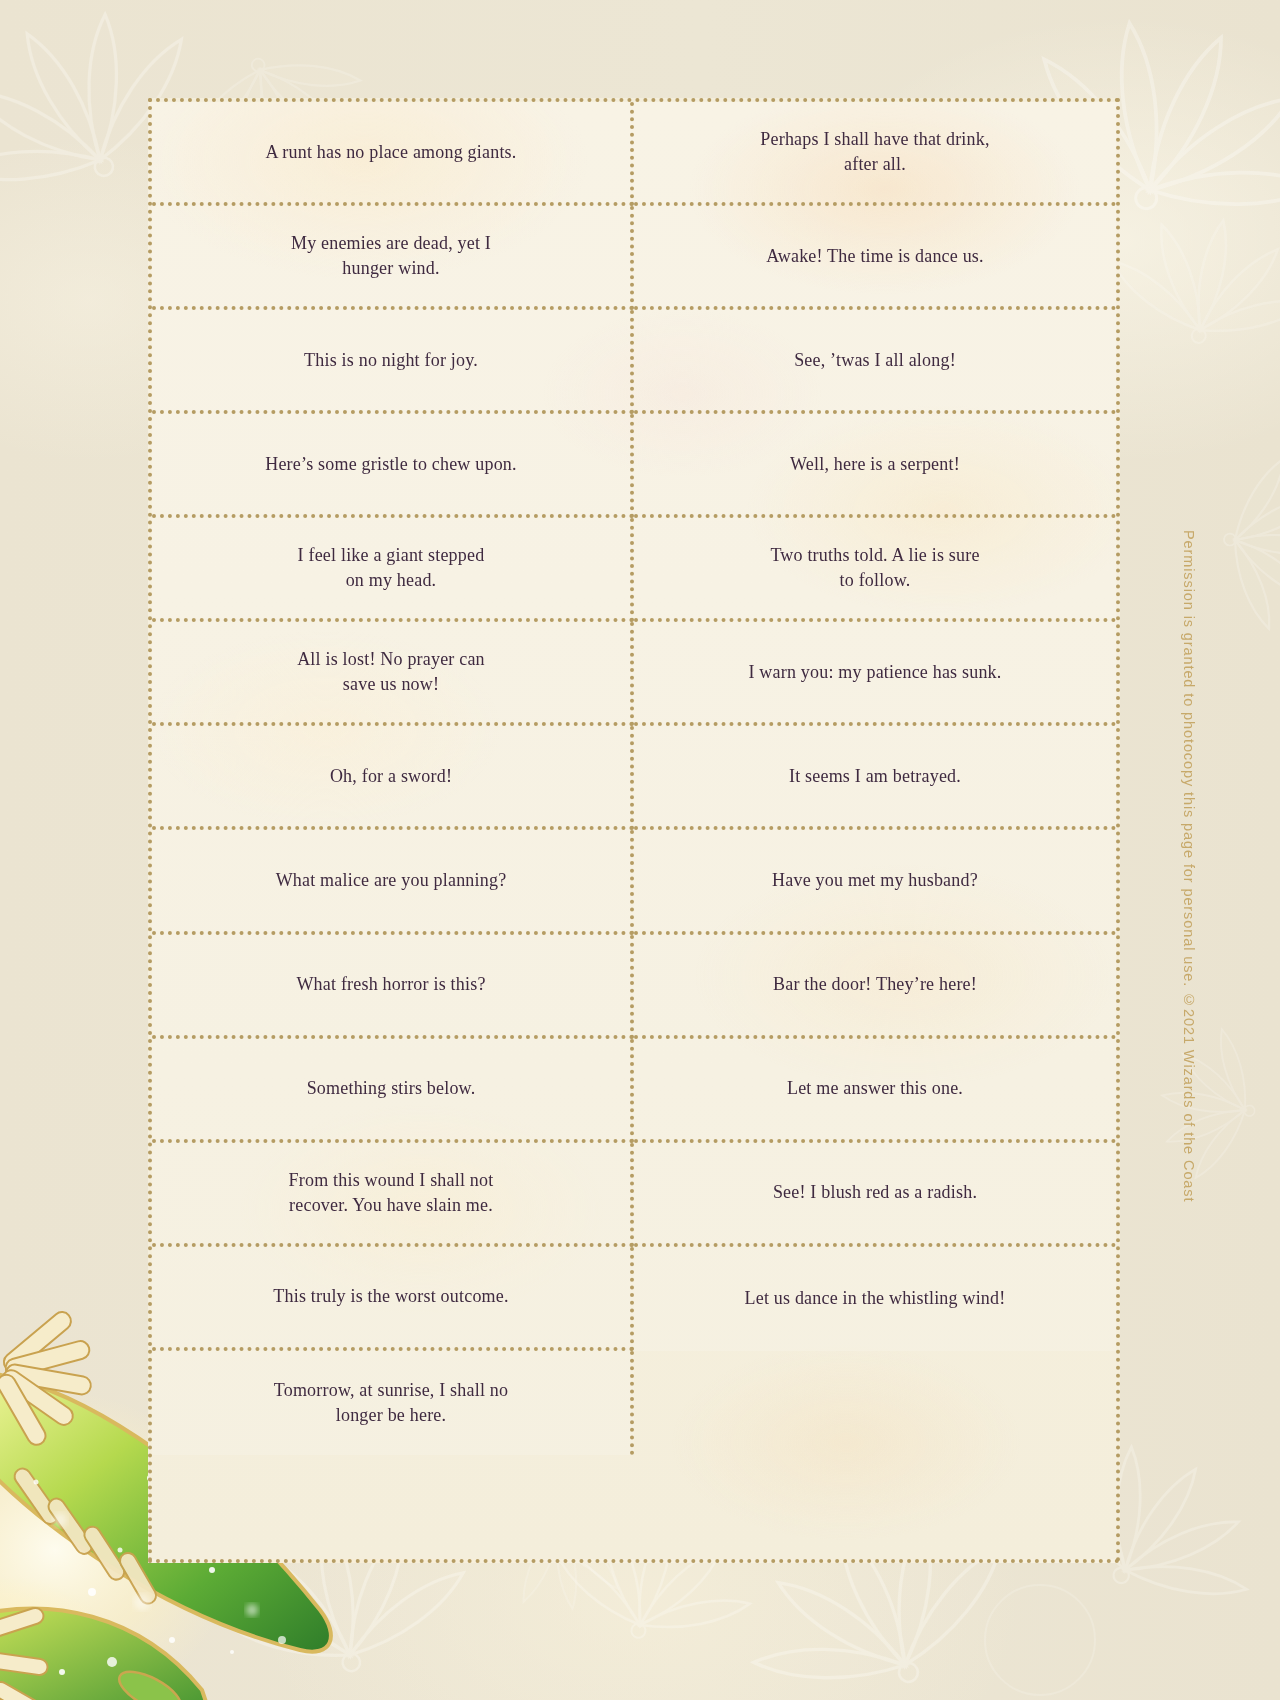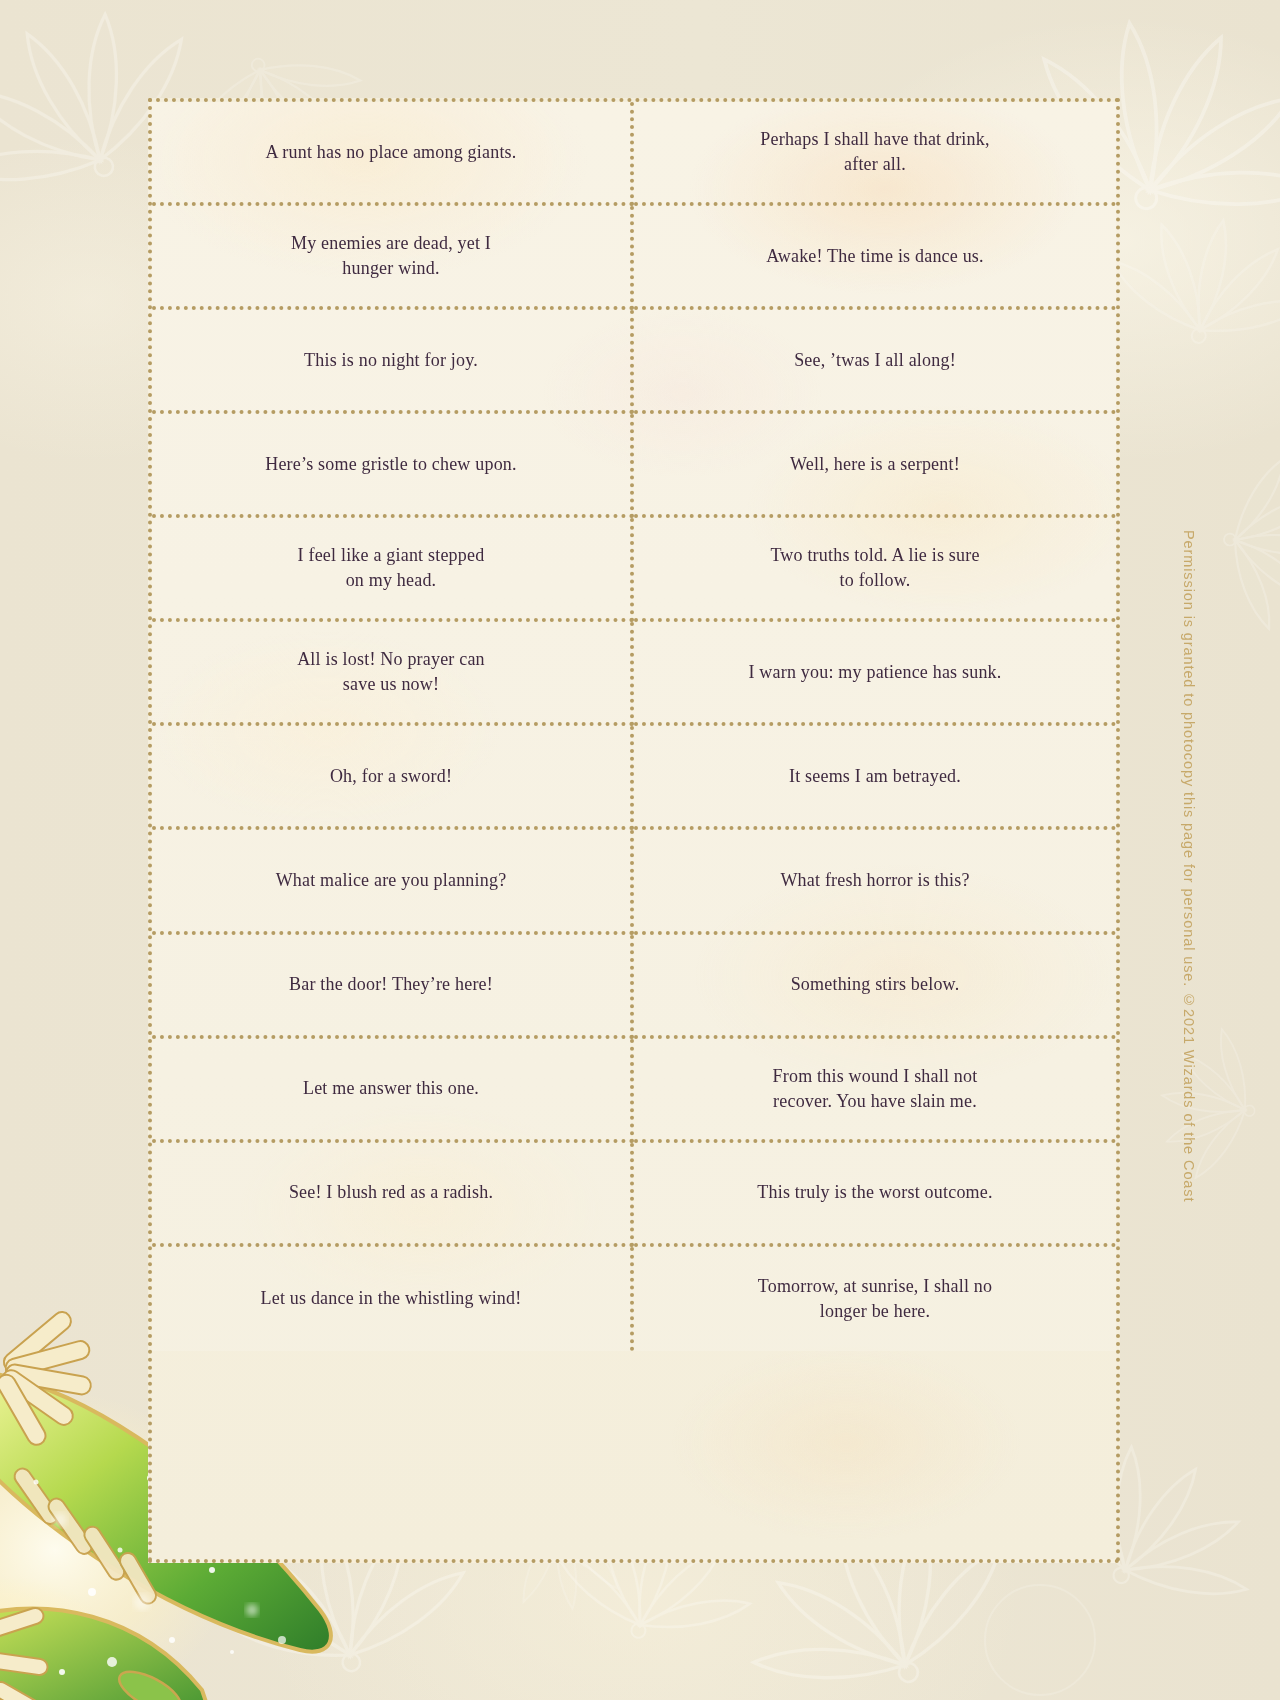--- a/index.html
+++ b/index.html
@@ -207,20 +207,23 @@
     <div class="cell">
         <span class="quote">Oh, for a sword!</span>
       </div>
     <div class="cell">
         <span class="quote">It seems I am betrayed.</span>
       </div>
     <div class="cell">
         <span class="quote">What malice are you planning?</span>
       </div>
     <div class="cell">
+        <span class="quote">Have you met my husband?</span>
+      </div>
+    <div class="cell">
         <span class="quote">What fresh horror is this?</span>
       </div>
     <div class="cell">
         <span class="quote">Bar the door! They’re here!</span>
       </div>
     <div class="cell">
         <span class="quote">Something stirs below.</span>
       </div>
     <div class="cell">
         <span class="quote">Let me answer this one.</span>

